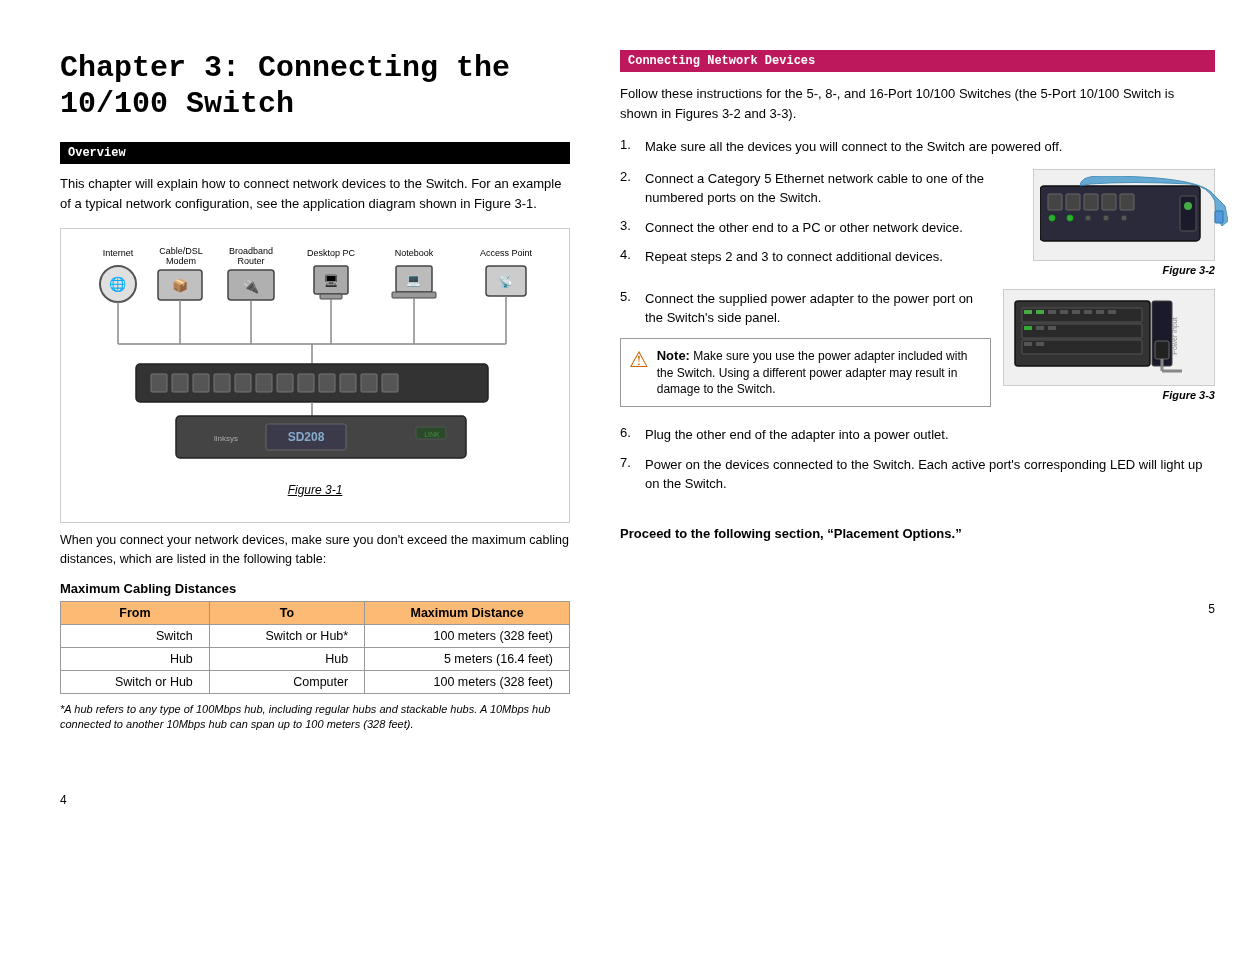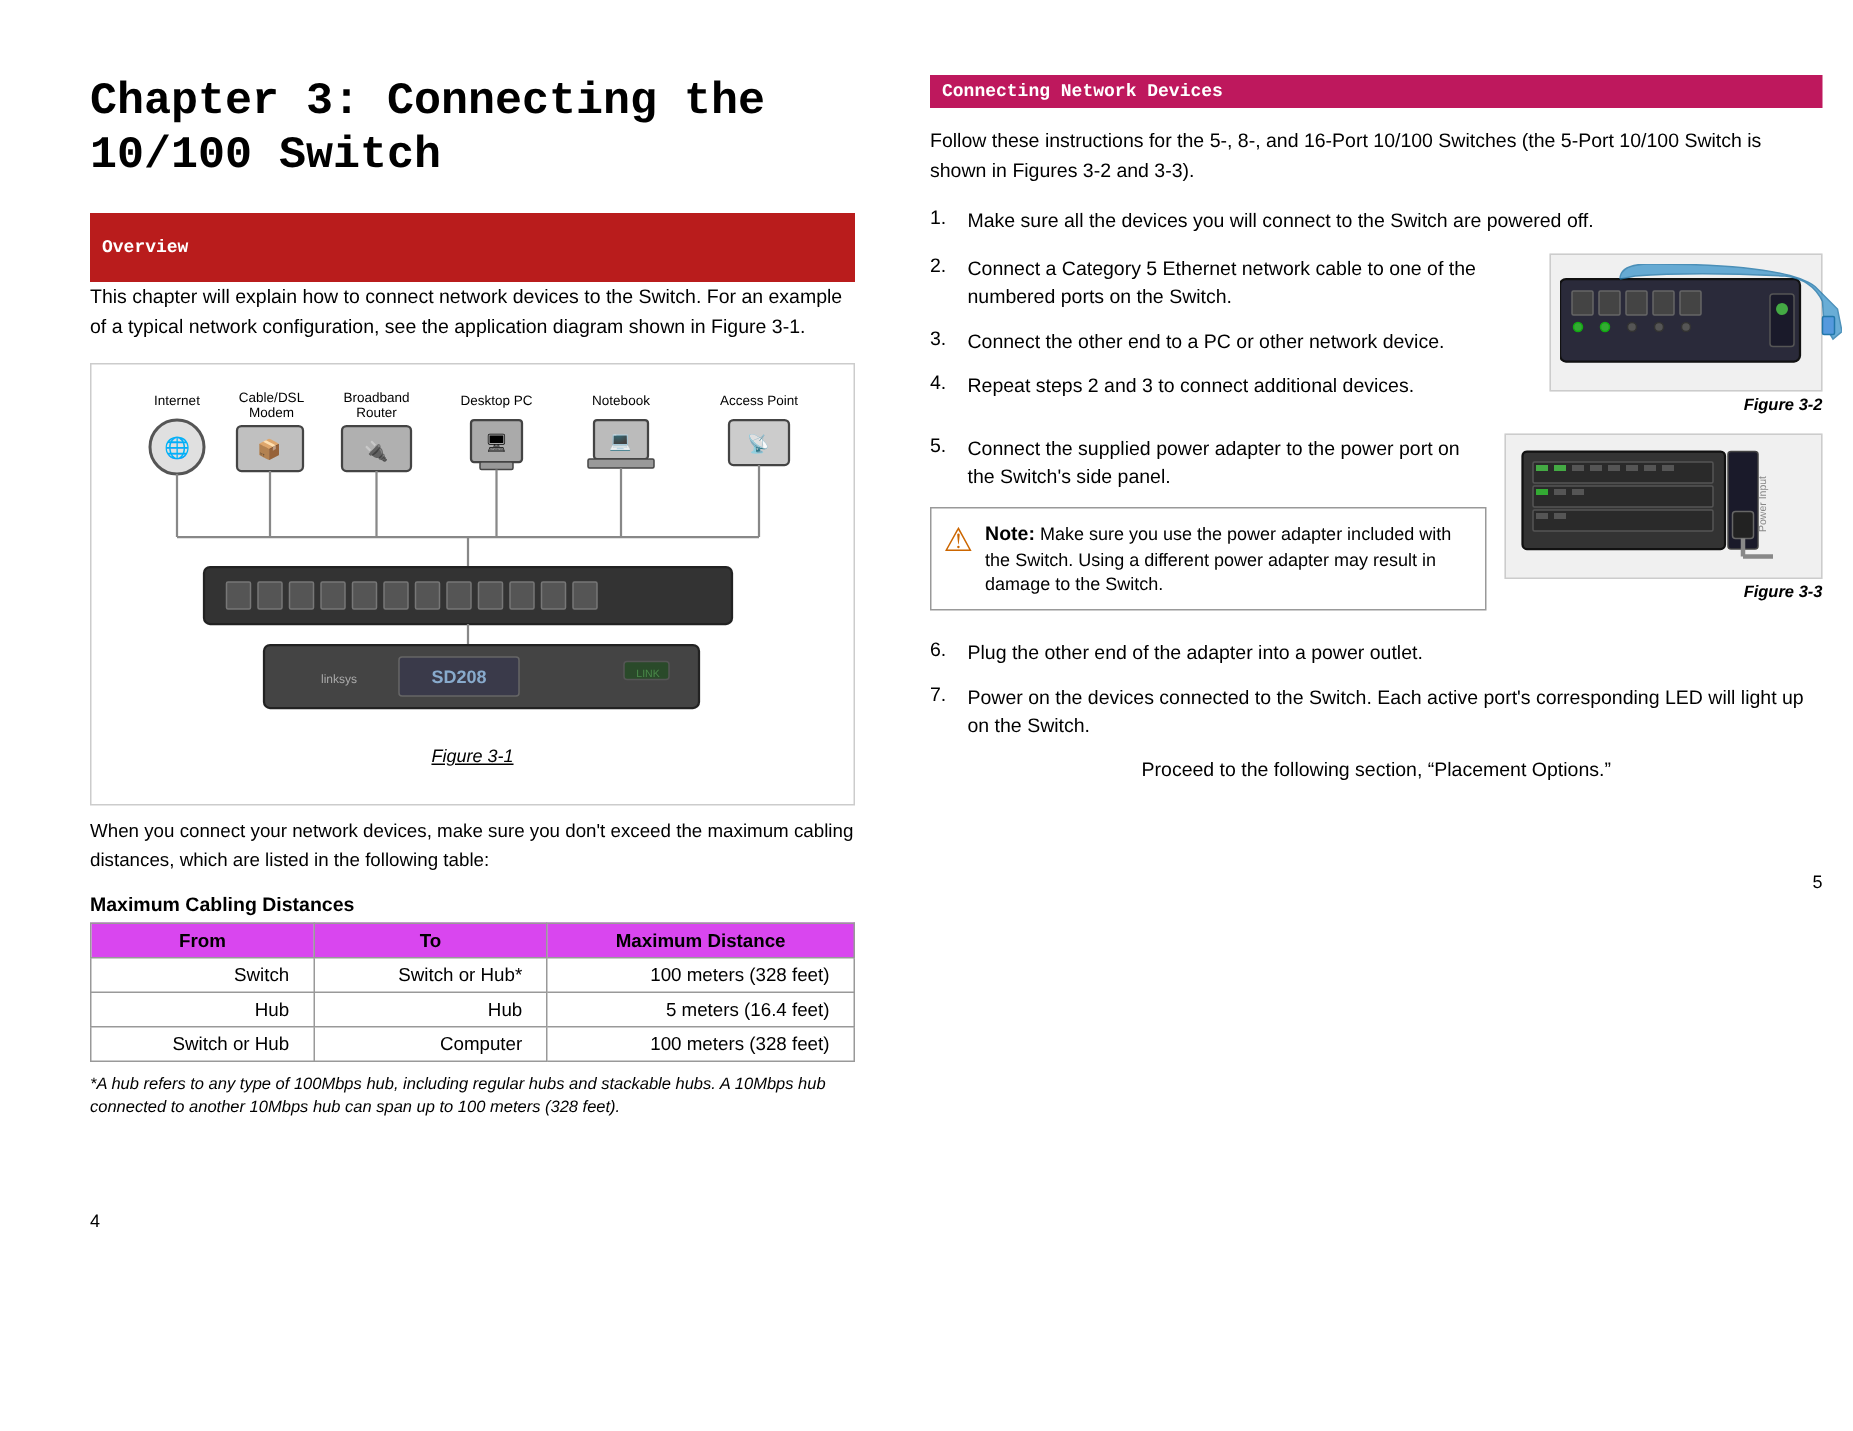--- a/index.html
+++ b/index.html
@@ -30,25 +30,26 @@
     }
     .chapter-title {
       font-family: 'Courier New', Courier, monospace;
       font-size: 30px;
       font-weight: bold;
       color: #000;
       line-height: 1.2;
       margin-bottom: 20px;
     }
     .section-header {
-      background: #b91c1c;
+      background: #000000;
       color: #fff;
       font-size: 12px;
       font-weight: bold;
-      padding: 16px 8px;
+      padding: 4px 8px;
+      margin-bottom: 10px;
       font-family: 'Courier New', Courier, monospace;
     }
     .overview-text {
       font-size: 13px;
       line-height: 1.5;
       margin-bottom: 15px;
     }
     
     .diagram-container {
       border: 1px solid #ccc;
@@ -75,21 +76,21 @@
       margin-bottom: 5px;
     }
     table.cabling-table {
       width: 100%;
       border-collapse: collapse;
       margin-bottom: 8px;
       font-size: 12.5px;
     }
     table.cabling-table th {
       border: 1px solid #999;
-      background: #d946ef;
+      background: #fdba74;
       padding: 4px 8px;
       font-weight: bold;
       text-align: center;
     }
     table.cabling-table td {
       border: 1px solid #999;
       padding: 4px 16px;
       text-align: right;
     }
     .footnote {
@@ -140,24 +141,24 @@
       flex-shrink: 0;
     }
     .note-text {
       font-size: 12px;
       line-height: 1.4;
     }
     .note-text strong {
       font-size: 13px;
     }
     .proceed-text {
-      text-align: center;
-      font-weight: normal;
-      font-size: 13px;
-      margin-top: 11px;
+      text-align: left;
+      font-weight: bold;
+      font-size: 13px;
+      margin-top: 32px;
     }
     .page-num {
       font-size: 12px;
     }
     .fig-label {
       font-size: 11px;
       font-style: italic;
       text-align: right;
       margin-top: 3px;
       font-weight: bold;

